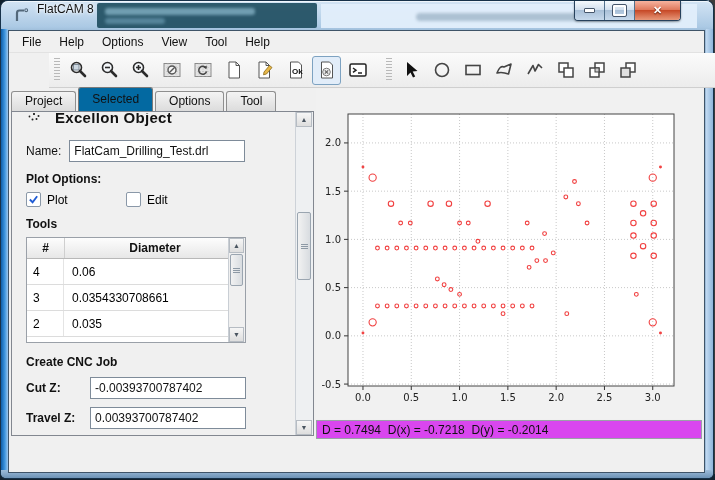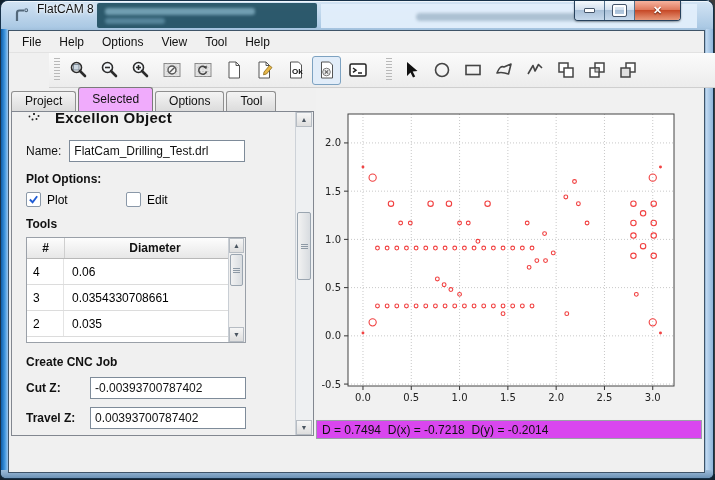--- a/index.html
+++ b/index.html
@@ -67,21 +67,21 @@
     border:1px solid transparent;border-radius:3px;margin:0 1px;}
   .tb-btn.active{border-color:#7da2c1;background:#e2edf9;}
   .tb-gap{width:10px;}
 
   
   .main{position:absolute;left:0;top:57px;width:695px;height:356px;}
   .tabbar{position:absolute;left:2px;top:0;height:23px;display:flex;align-items:flex-end;}
   .tab{height:19px;line-height:19px;padding:0 13px;font-size:12px;color:#111;
     background:linear-gradient(180deg,#f4f4f4,#dcdcdc);border:1px solid #8f8f8f;border-bottom:none;
     border-radius:3px 3px 0 0;margin-right:2px;}
-  .tab.active{height:23px;line-height:23px;background:#f0abfc;position:relative;z-index:2;
+  .tab.active{height:23px;line-height:23px;background:#0369a1;position:relative;z-index:2;
     border-color:#7a7a7a;text-align:right;}
   .panel{position:absolute;left:2px;top:23px;width:303px;height:325px;background:#f0f0f0;
     border:1px solid #828790;box-sizing:border-box;overflow:hidden;}
   .panel-inner{position:absolute;left:0;top:0;width:284px;height:100%;overflow:hidden;}
 
   .obj-header{height:17px;overflow:hidden;margin:1px 0 0 14px;position:relative;}
   .obj-header .hrow{display:flex;align-items:center;gap:13px;margin-top:-6px;}
   .obj-title{font-size:15px;font-weight:bold;color:#111;letter-spacing:.3px;}
   .row{display:flex;align-items:center;margin-left:14px;}
   .lbl{font-size:12px;color:#111;}

